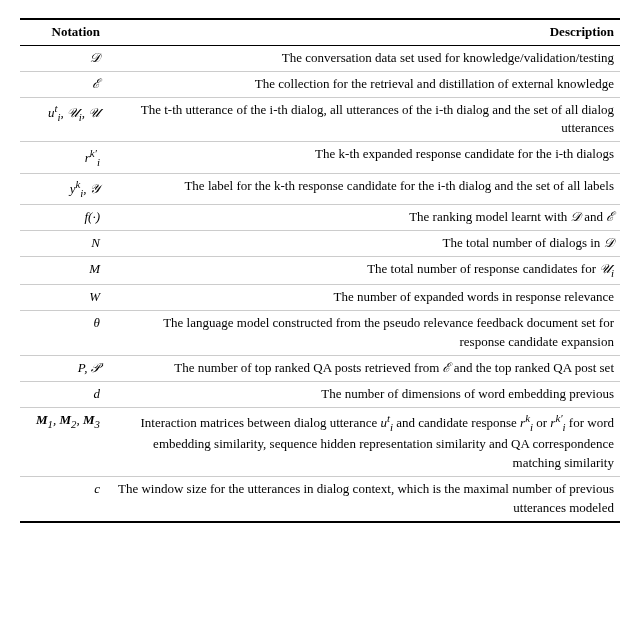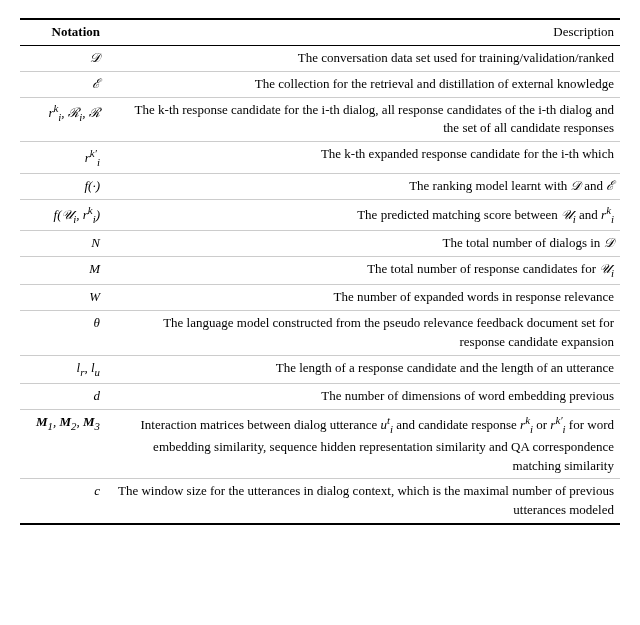--- a/index.html
+++ b/index.html
@@ -46,67 +46,67 @@
 <body>
 
 <div class="caption">
   <span></span>
 </div>
 
 <table>
   <thead>
     <tr>
       <td style="font-weight:bold; font-style:normal;">Notation</td>
-      <td style="font-weight:normal; font-style:normal;">Description</td>
+      <td style="font-weight:bold; font-style:normal;">Description</td>
     </tr>
   </thead>
   <tbody id="table-body">
   <tr>
         <td><em>𝒟</em></td>
-        <td>The conversation data set used for training/validation/ranked</td>
+        <td>The conversation data set used for knowledge/validation/testing</td>
       </tr>
       <tr>
         <td><em>ℰ</em></td>
         <td>The collection for the retrieval and distillation of external knowledge</td>
       </tr>
       <tr>
-        <td><em>r<sup>k</sup><sub>i</sub></em>, <em>ℛ<sub>i</sub></em>, <em>ℛ</em></td>
-        <td>The k-th response candidate for the i-th dialog, all response candidates of the i-th dialog and the set of all candidate responses</td>
+        <td><em>u<sup>t</sup><sub>i</sub></em>, <em>𝒰<sub>i</sub></em>, <em>𝒰</em></td>
+        <td>The t-th utterance of the i-th dialog, all utterances of the i-th dialog and the set of all dialog utterances</td>
       </tr>
       <tr>
         <td><em>r<sup>k′</sup><sub>i</sub></em></td>
-        <td>The k-th expanded response candidate for the i-th which</td>
+        <td>The k-th expanded response candidate for the i-th dialogs</td>
+      </tr>
+      <tr>
+        <td><em>y<sup>k</sup><sub>i</sub></em>, <em>𝒴</em></td>
+        <td>The label for the k-th response candidate for the i-th dialog and the set of all labels</td>
       </tr>
       <tr>
         <td><em>f</em>(·)</td>
         <td>The ranking model learnt with <em>𝒟</em> and <em>ℰ</em></td>
-      </tr>
-      <tr>
-        <td><em>f</em>(<em>𝒰<sub>i</sub></em>, <em>r<sup>k</sup><sub>i</sub></em>)</td>
-        <td>The predicted matching score between <em><em>𝒰</em><sub>i</sub></em> and <em>r<sup>k</sup><sub>i</sub></em></td>
       </tr>
       <tr>
         <td><em>N</em></td>
         <td>The total number of dialogs in <em>𝒟</em></td>
       </tr>
       <tr>
         <td><em>M</em></td>
         <td>The total number of response candidates for <em><em>𝒰</em><sub>i</sub></em></td>
       </tr>
       <tr>
         <td><em>W</em></td>
         <td>The number of expanded words in response relevance</td>
       </tr>
       <tr>
         <td><em>θ</em></td>
         <td>The language model constructed from the pseudo relevance feedback document set for response candidate expansion</td>
       </tr>
       <tr>
-        <td><em>l<sub>r</sub></em>, <em>l<sub>u</sub></em></td>
-        <td>The length of a response candidate and the length of an utterance</td>
+        <td><em>P</em>, <em>𝒫</em></td>
+        <td>The number of top ranked QA posts retrieved from <em>ℰ</em> and the top ranked QA post set</td>
       </tr>
       <tr>
         <td><em>d</em></td>
         <td>The number of dimensions of word embedding previous</td>
       </tr>
       <tr>
         <td><strong>M</strong><sub>1</sub>, <strong>M</strong><sub>2</sub>, <strong>M</strong><sub>3</sub></td>
         <td>Interaction matrices between dialog utterance <em>u<sup>t</sup><sub>i</sub></em> and candidate response <em>r<sup>k</sup><sub>i</sub></em> or <em>r<sup>k′</sup><sub>i</sub></em> for word embedding similarity, sequence hidden representation similarity and QA correspondence matching similarity</td>
       </tr>
       <tr>

